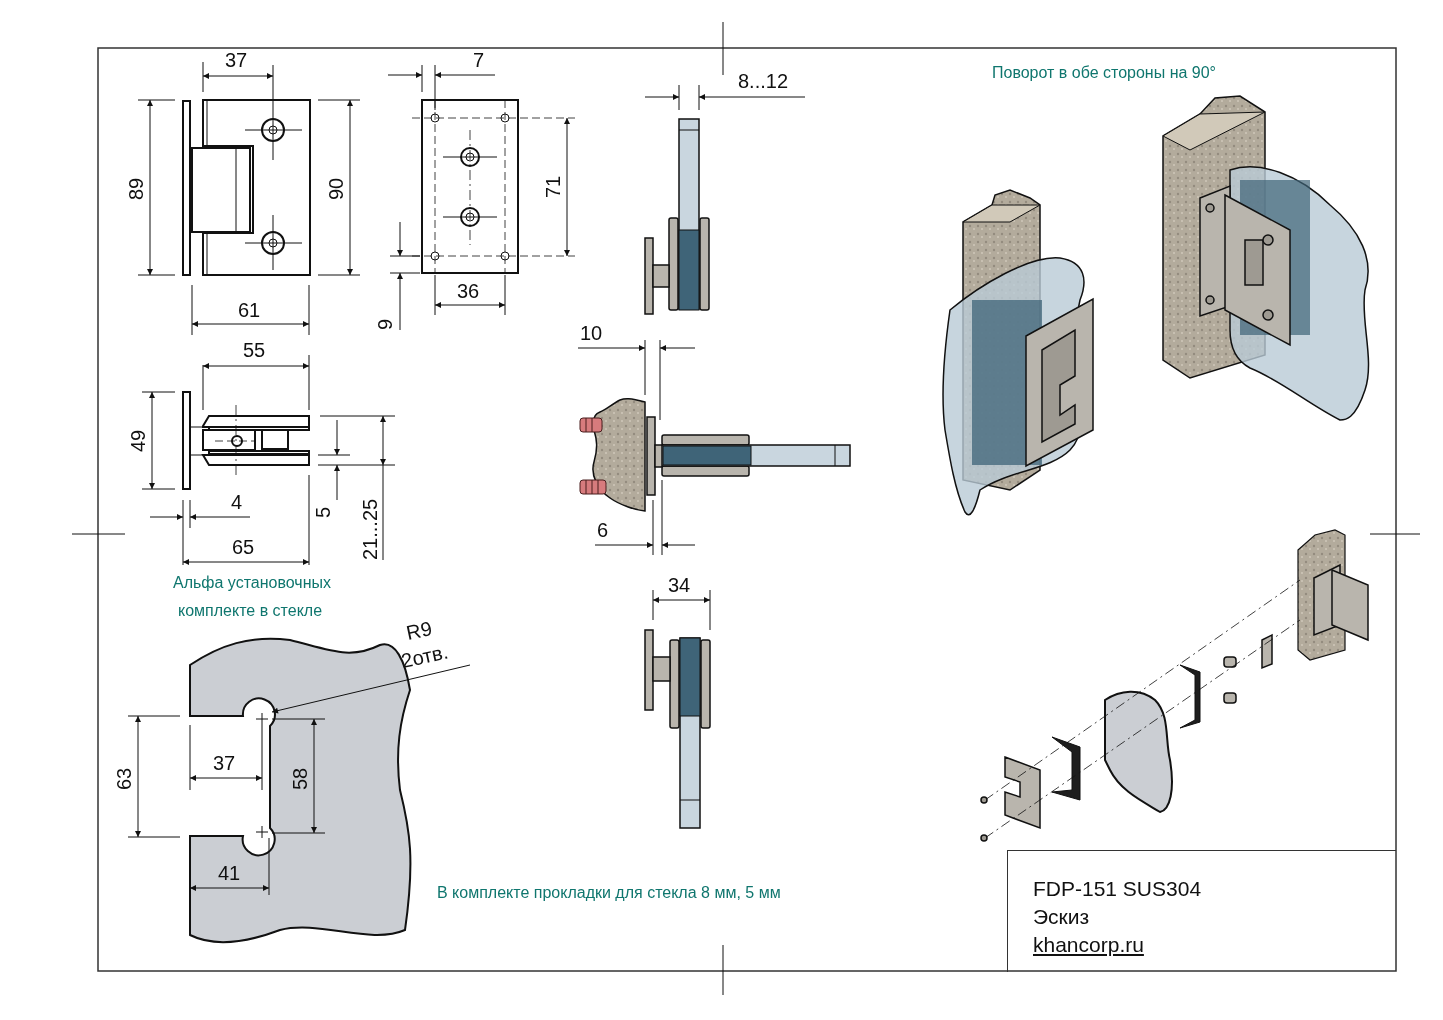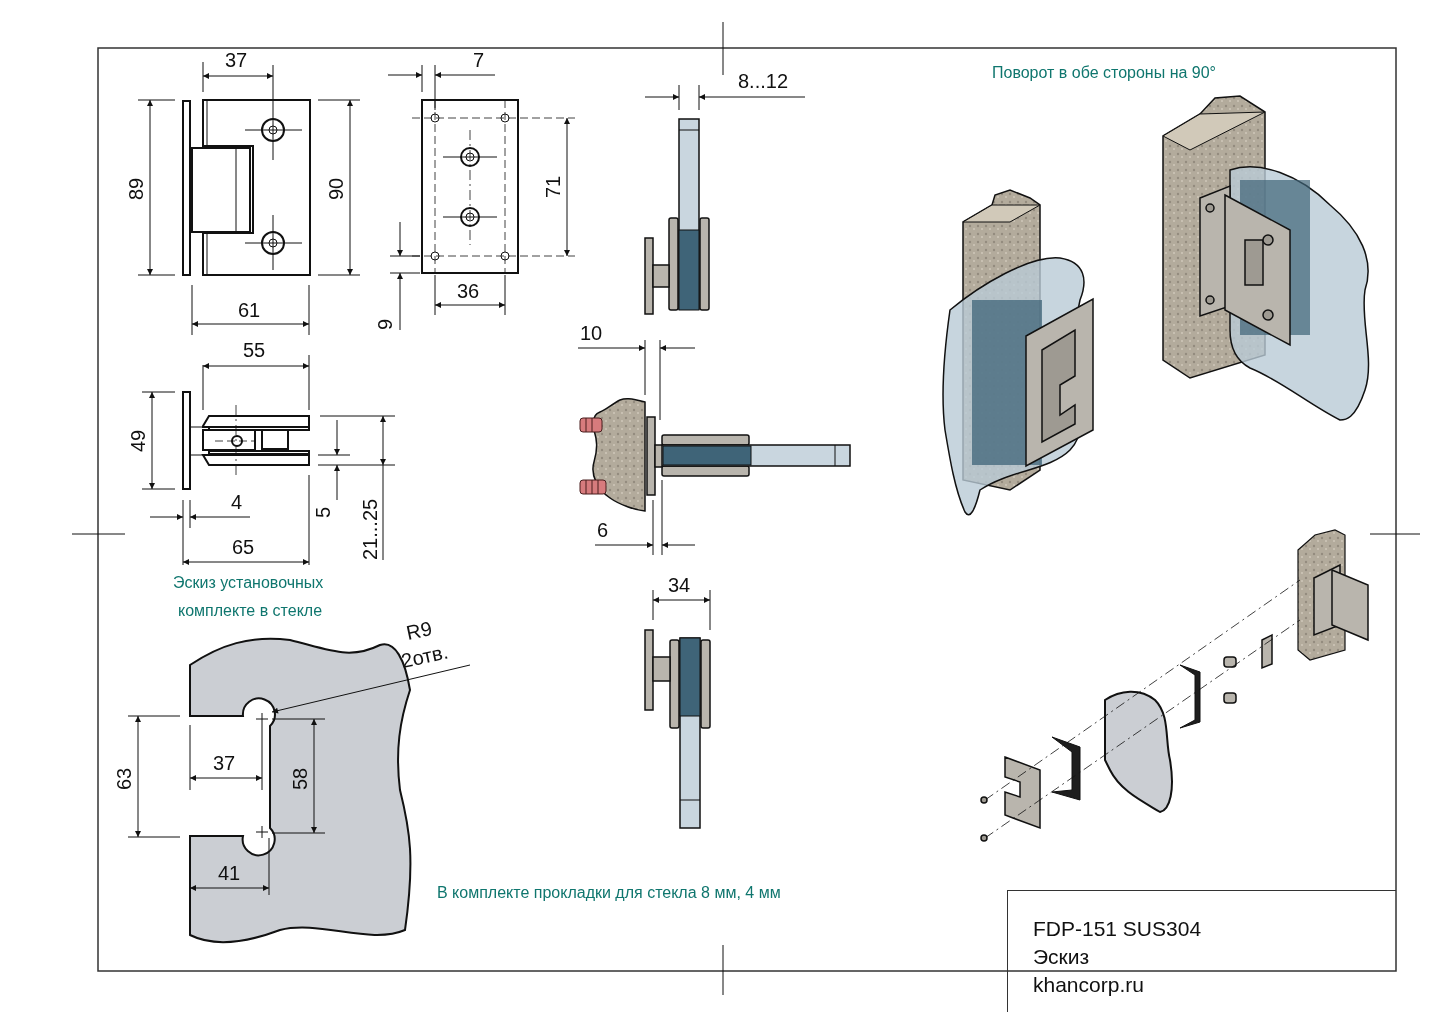--- a/index.html
+++ b/index.html
@@ -11,21 +11,21 @@
   .part { stroke: #111; stroke-width: 2; fill: #ffffff; }
   .metal { stroke: #111; stroke-width: 1.5; fill: #b9b5ad; }
   .metal2 { stroke: #111; stroke-width: 1.5; fill: #9e9a92; }
   .glass { stroke: #111; stroke-width: 1.5; fill: #c9d6df; }
   .glassdark { stroke: #111; stroke-width: 1; fill: #3f6478; }
   .plug { stroke: #4a1f1f; stroke-width: 1; fill: #d77b7d; }
   .sheet { stroke: #111; stroke-width: 2; fill: #cbced3; }
   .gasket { stroke: #111; stroke-width: 1; fill: #1e1e1e; }
   .center { stroke: #111; stroke-width: 0.8; stroke-dasharray: 10 4 2 4; fill: none; }
   .dash { stroke: #111; stroke-width: 0.8; stroke-dasharray: 8 4; fill: none; }
-  .titlebox { position: absolute; left: 1007px; top: 890px; width: 389px; height: 122px;
+  .titlebox { position: absolute; left: 1007px; top: 850px; width: 389px; height: 122px;
               border-left: 1.5px solid #333; border-top: 1.5px solid #333; box-sizing: border-box; }
   .titlebox .t { position: absolute; left: 25px; font-size: 21px; line-height: 24px; color: #111; }
   .note { position: absolute; font-size: 16px; color: #0f766e; white-space: nowrap; }
 </style>
 </head>
 <body>
 
 <svg width="1443" height="1020" viewBox="0 0 1443 1020">
   <defs>
     <marker id="arr" viewBox="0 0 10 10" refX="10" refY="5" markerWidth="14" markerHeight="6" orient="auto-start-reverse" markerUnits="userSpaceOnUse">
@@ -271,21 +271,21 @@
     <path d="M1052,737 L1080,747 L1080,800 L1052,792 L1072,790 L1072,752 Z" class="gasket"></path>
     <path d="M1005,757 L1040,770 L1040,828 L1005,815 L1005,792 L1020,797 L1020,782 L1005,777 Z" class="metal"></path>
     <line x1="985" y1="800" x2="1300" y2="580" class="center"></line>
     <line x1="985" y1="838" x2="1300" y2="620" class="center"></line>
     <circle cx="984" cy="800" r="3" class="metal2"></circle>
     <circle cx="984" cy="838" r="3" class="metal2"></circle>
   </g>
 </svg>
 
 <div class="note" style="left:992px; top:64px;">Поворот в обе стороны на 90°</div>
-<div class="note" style="left:173px; top:574px;">Эскиз установочных</div>
+<div class="note" style="left:173px; top:574px;">Альфа установочных</div>
 <div class="note" style="left:178px; top:602px;">комплекте в стекле</div>
-<div class="note" style="left:437px; top:884px;">В комплекте прокладки для стекла 8 мм, 4 мм</div>
+<div class="note" style="left:437px; top:884px;">В комплекте прокладки для стекла 8 мм, 5 мм</div>
 
 <div class="titlebox">
   <div class="t" style="top:26px;">FDP-151 SUS304</div>
   <div class="t" style="top:54px;">Эскиз</div>
-  <div class="t" style="top:82px;">khancorp.ru</div>
+  <div class="t" style="top:82px;text-decoration:underline;">khancorp.ru</div>
 </div>
 
 </body></html>

